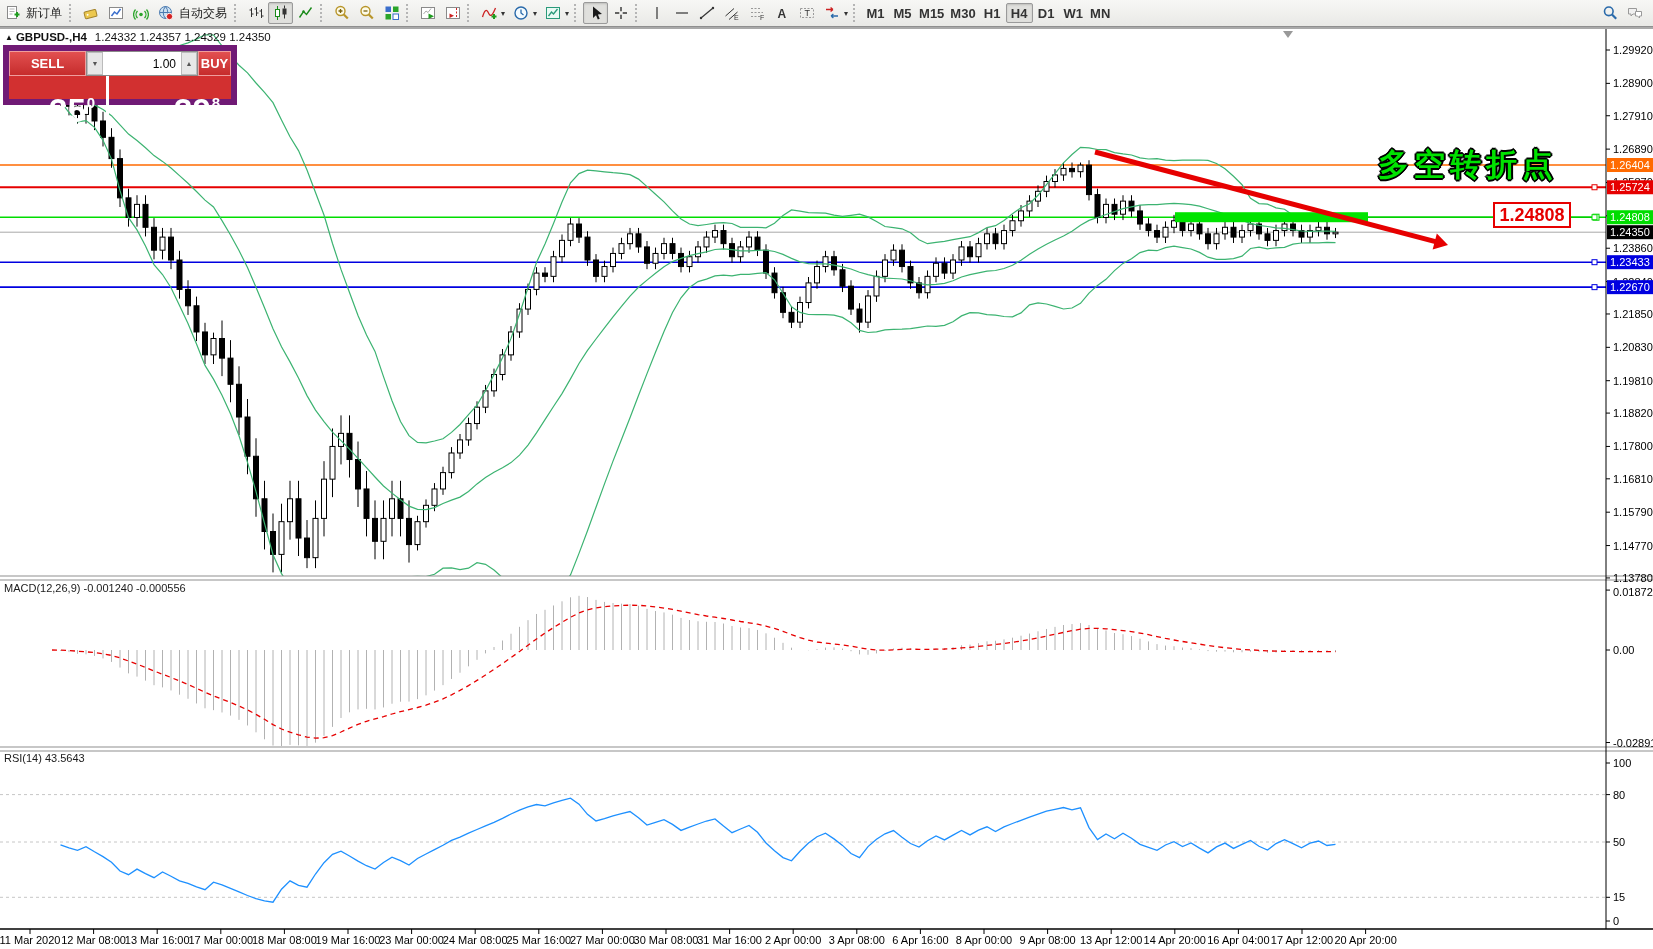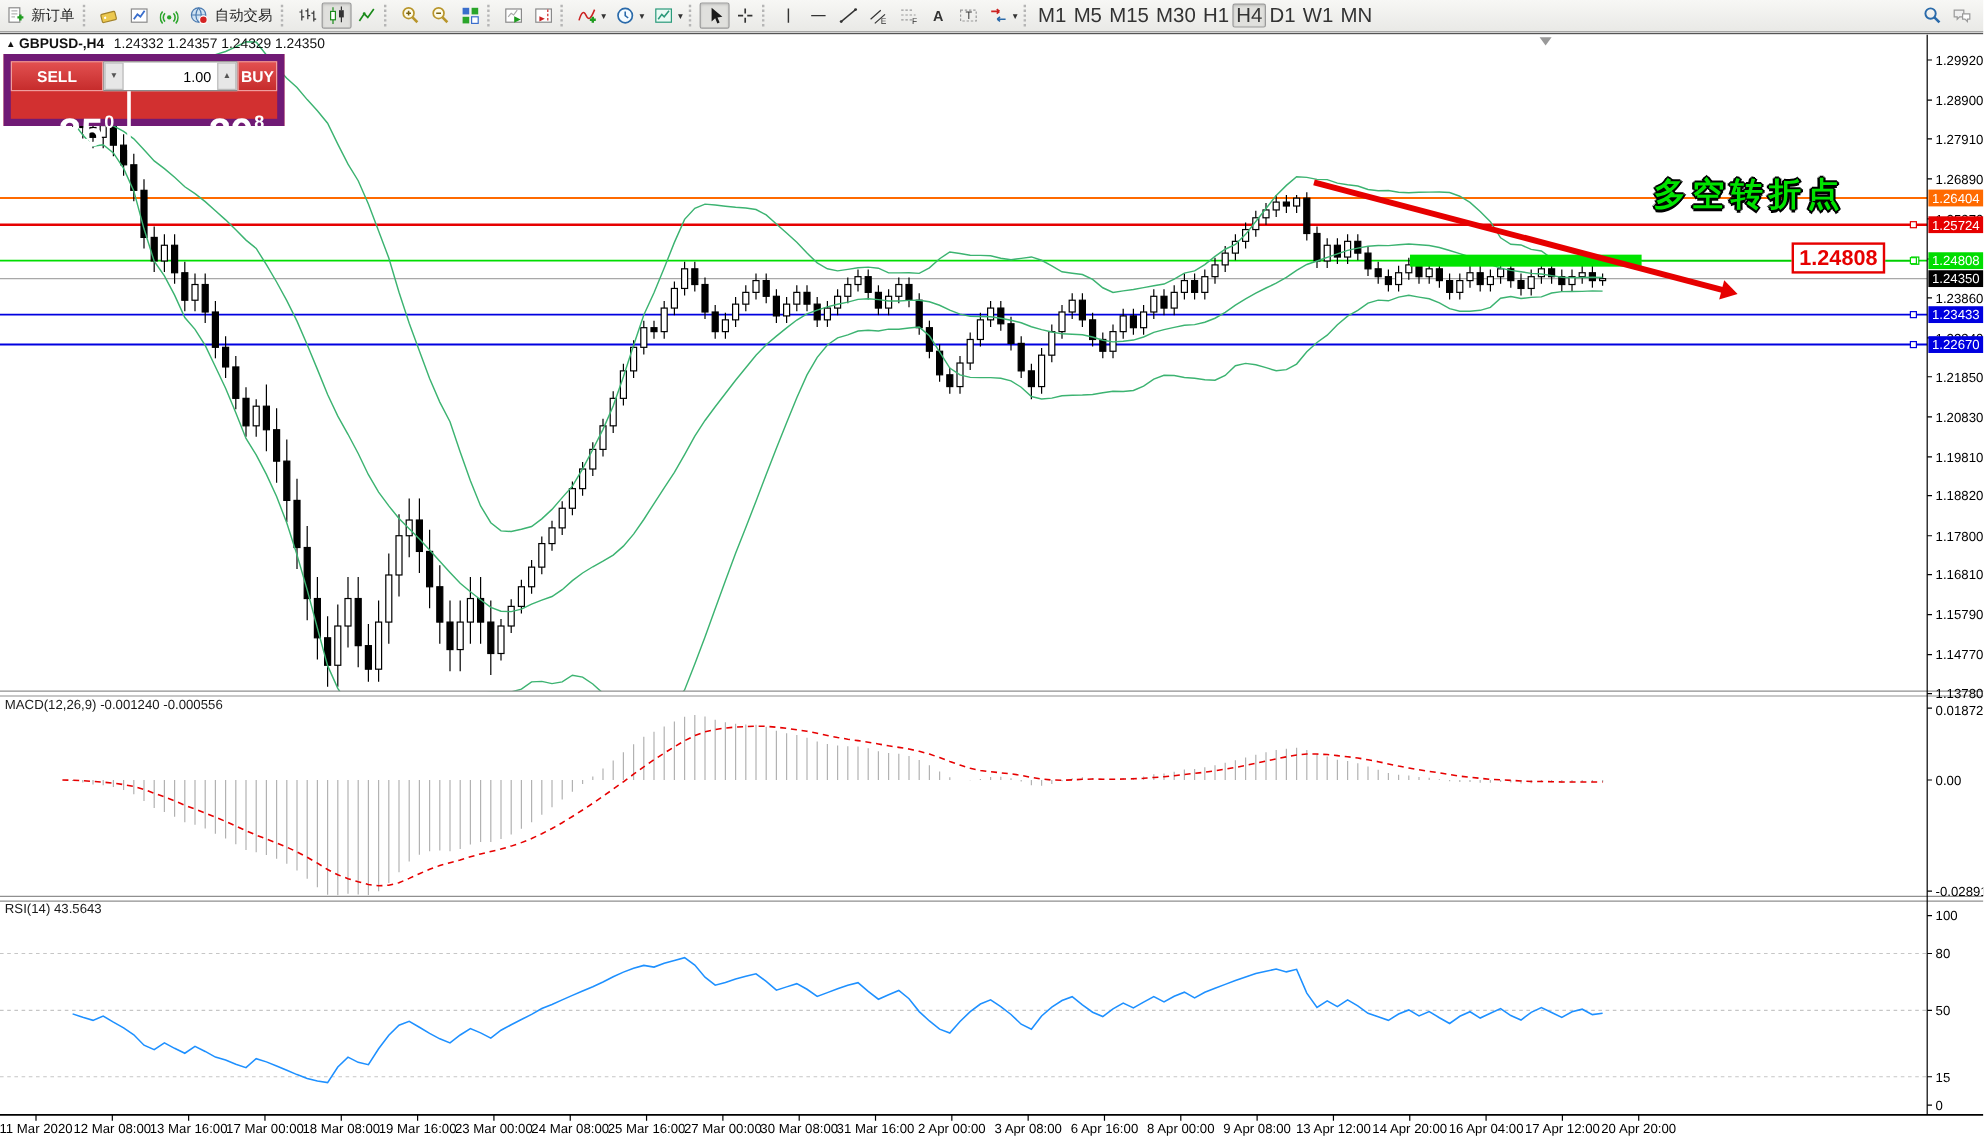--- a/index.html
+++ b/index.html
@@ -8,21 +8,21 @@
   
   #toolbar{position:absolute;left:0;top:0;width:1653px;height:27px;display:flex;align-items:center;
            background:linear-gradient(#f7f7f5,#e9e9e6);border-bottom:1px solid #8f8f8f;box-sizing:border-box;}
   .tb-grip{width:5px;height:18px;margin:0 2px;border-left:2px dotted #b5b5b5;}
   .tb-btn{width:25px;height:22px;display:flex;align-items:center;justify-content:center;border:1px solid transparent;border-radius:2px;box-sizing:border-box;}
   .tb-btn.pressed{background:#e0e0dd;border:1px solid #9a9a9a;box-shadow:inset 0 1px 2px rgba(0,0,0,.15);}
   .tb-btn svg{display:block;}
   .tb-label{font-size:12px;color:#222;margin:0 5px 0 1px;white-space:nowrap;}
   .tb-caret{font-size:8px;color:#333;margin:0 3px 0 0;}
   .tb-tf{min-width:27px;height:20px;padding:0 2px;display:flex;align-items:center;justify-content:center;
-         font-size:17px;color:#333;border:1px solid transparent;border-radius:2px;box-sizing:border-box;}
+         font-size:13px;color:#333;border:1px solid transparent;border-radius:2px;box-sizing:border-box;font-weight:bold;}
   .tb-tf.pressed{background:#e0e0dd;border:1px solid #9a9a9a;box-shadow:inset 0 1px 2px rgba(0,0,0,.15);}
   .tb-right{margin-left:auto;display:flex;align-items:center;margin-right:6px;}
   
   #chart-svg{position:absolute;left:0;top:0;}
   #symbol-line{position:absolute;left:5px;top:31px;font-size:11.5px;font-weight:700;color:#111;white-space:nowrap;}
   #symbol-line .tri{font-size:8px;vertical-align:1px;margin-right:3px;color:#111;}
   #symbol-line .ohlc{font-weight:400;margin-left:8px;}
   
   #trade-panel{position:absolute;left:3px;top:45px;width:234px;height:60px;background:#d23030;
                border:6px solid #701a75;box-sizing:border-box;color:#fff;}
@@ -36,21 +36,21 @@
   .vol-val{flex:1;color:#000;font-size:12px;display:flex;align-items:center;justify-content:flex-end;padding-right:5px;}
   .tp-bottom{display:flex;height:49px;gap:25px;}
   .price-cell{flex:1;display:flex;align-items:flex-end;justify-content:center;padding-bottom:1px;}
   .price-cell.first{border-right:3px solid #fff;}
   .p-small{font-size:14px;font-weight:700;line-height:1;margin:0 2px 3px 0;}
   .p-big{font-size:33px;font-weight:700;line-height:0.82;}
   .p-sup{font-size:15px;font-weight:700;line-height:1;margin:0 0 14px 1px;}
   
   .pane-label{position:absolute;font-size:11px;color:#1a1a1a;white-space:nowrap;}
   
-  #turning-point{position:absolute;left:1378px;top:144px;font-size:27px;font-weight:700;color:#00e300;
+  #turning-point{position:absolute;left:1378px;top:144px;font-size:31px;font-weight:700;color:#00e300;
                  letter-spacing:5px;white-space:nowrap;
                  text-shadow:-2px 0 0 #000,2px 0 0 #000,0 -2px 0 #000,0 2px 0 #000,-1px -1px 0 #000,1px 1px 0 #000,-1px 1px 0 #000,1px -1px 0 #000;}
   #price-callout{position:absolute;left:1493px;top:202px;width:74px;height:22px;background:#fff;
                  border:2px solid #e60000;color:#e60000;font-size:18px;font-weight:700;
                  display:flex;align-items:center;justify-content:center;box-sizing:content-box;}
 </style>
 </head>
 <body>
 
 <div id="app">

